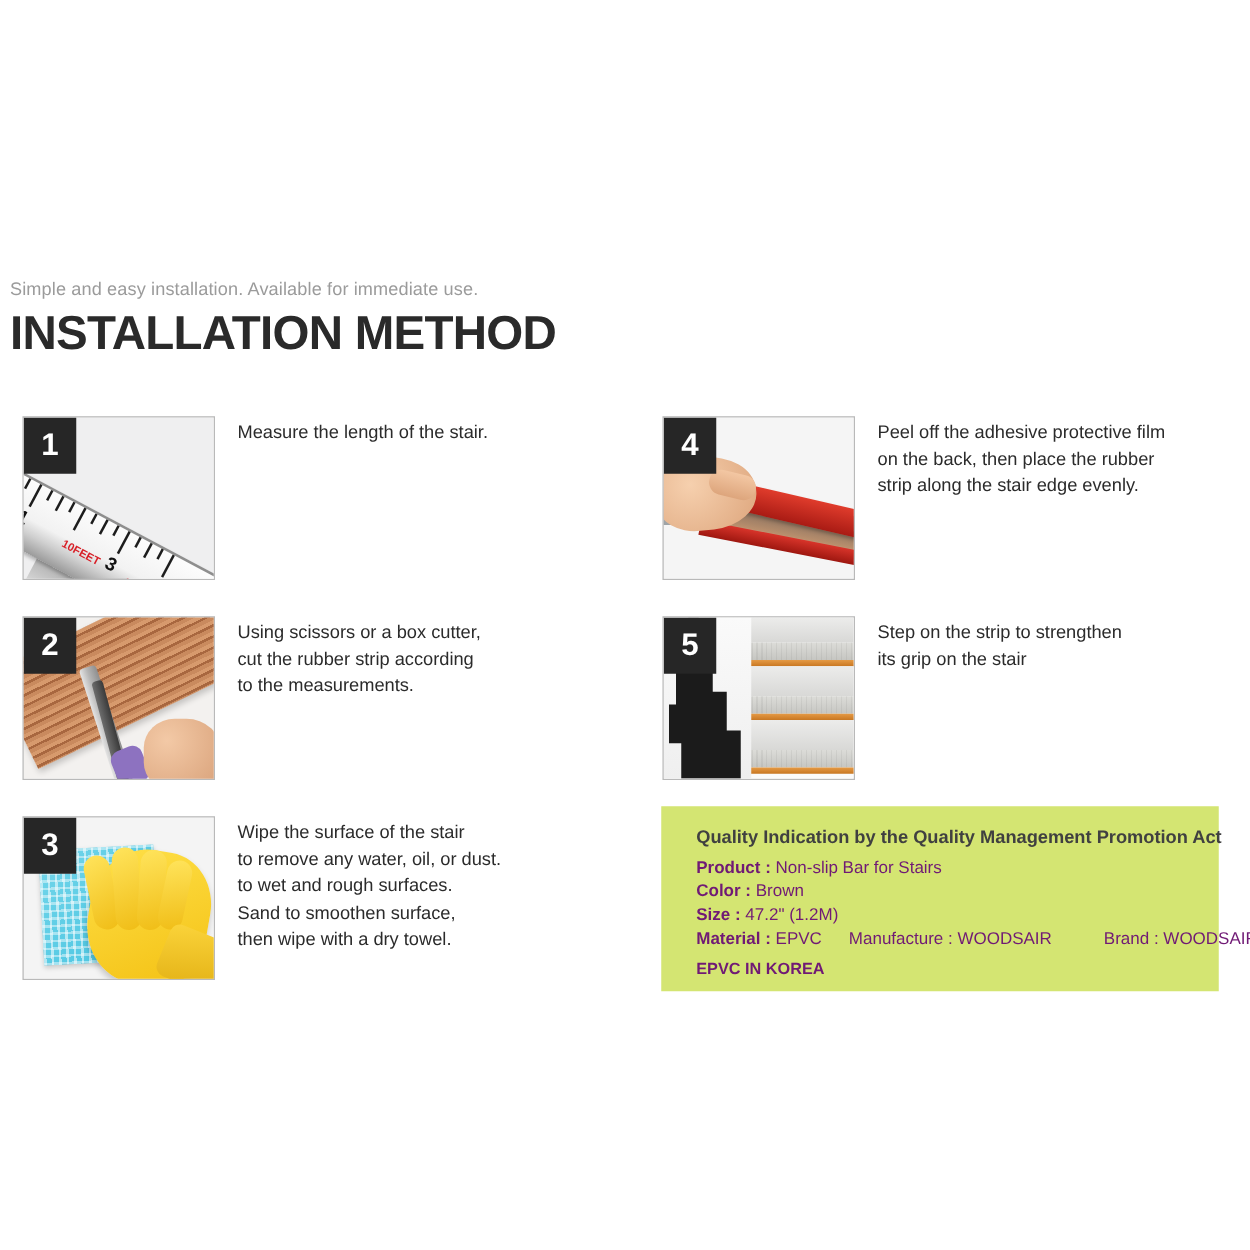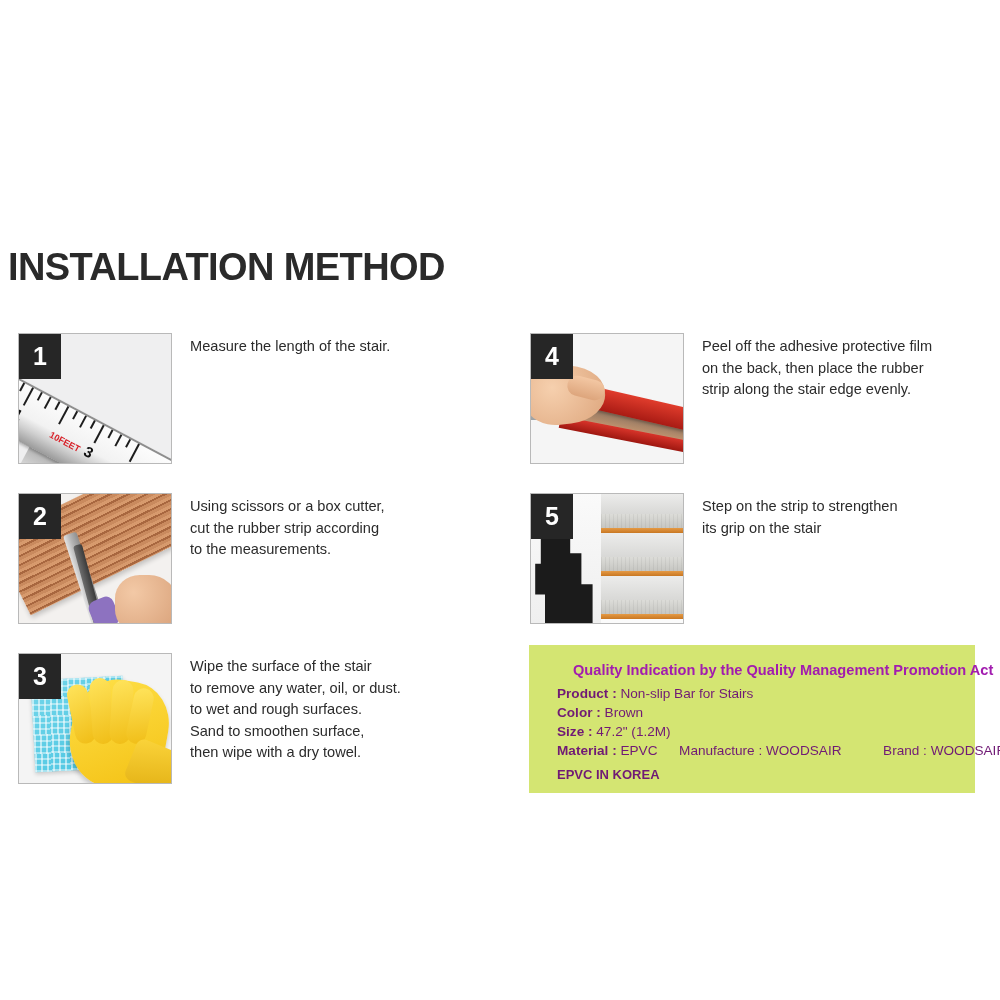--- a/index.html
+++ b/index.html
@@ -197,40 +197,41 @@
     background:#1b1b1b;
     clip-path:polygon(28% 0%,40% 0%,40% 22%,56% 22%,56% 46%,72% 46%,72% 70%,88% 70%,88% 100%,20% 100%,20% 78%,6% 78%,6% 54%,14% 54%,14% 30%,28% 30%);
   }
 
   
   .specpanel{
     position:absolute;left:529px;top:645px;width:446px;height:148px;
     background:#d4e572;
   }
   .spec-title{
-    position:absolute;left:44px;top:17px;
-    font-size:14.6px;font-weight:bold;color:#a21caf;white-space:nowrap;
+    position:absolute;left:28px;top:17px;
+    font-size:14.6px;font-weight:bold;color:#404040;white-space:nowrap;
   }
   .spec-row{
     position:absolute;left:28px;
     font-size:13.6px;color:#701a75;white-space:nowrap;
   }
   .spec-row b{font-weight:bold;}
   .spec-row .val{font-weight:normal;}
   .r1{top:41px;} .r2{top:60px;} .r3{top:79px;} .r4{top:98px;}
   .r5{top:122px;font-weight:bold;font-size:13px;}
   .spec-row .seg{display:inline-block;}
   .gap1{display:inline-block;width:14px;}
   .gap2{display:inline-block;width:34px;}
 </style>
 </head>
 <body>
 
 <div class="page">
 
+  <div class="subtitle">Simple and easy installation. Available for immediate use.</div>
   <div class="title">INSTALLATION METHOD</div>
 
   <div class="step" style="left:18px;top:333px;">
     <div class="photo">
       <div class="scene">
         <div class="tape-bg"></div>
         <div class="tape-dark"></div>
         <div class="tape">
           <div class="edge"></div>
 

